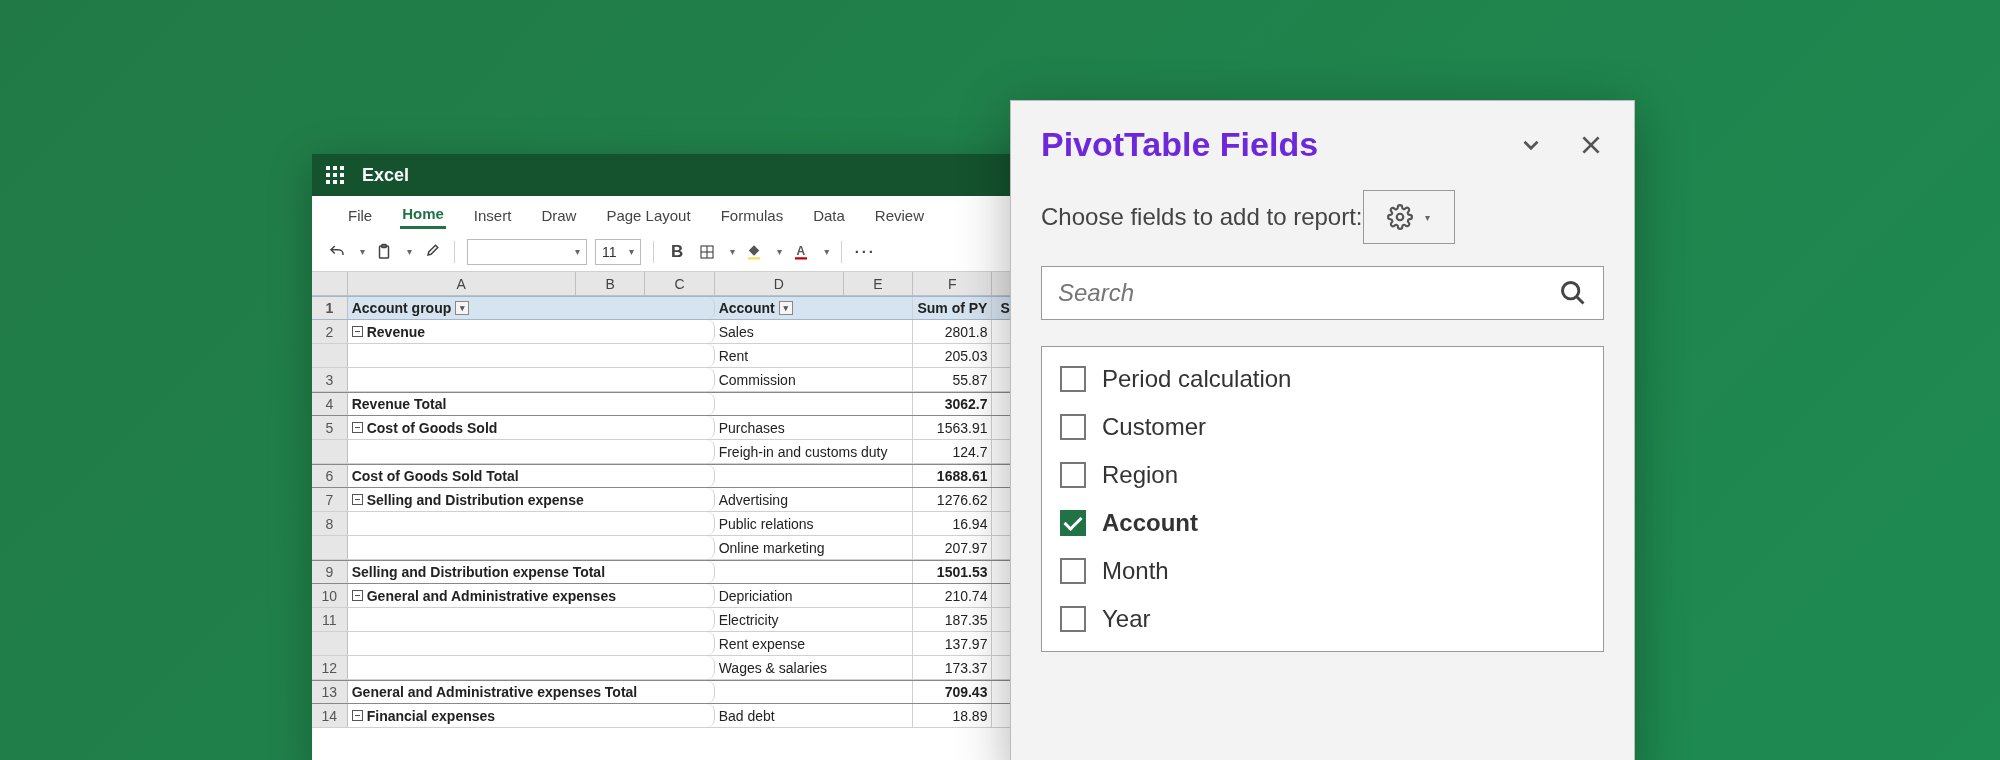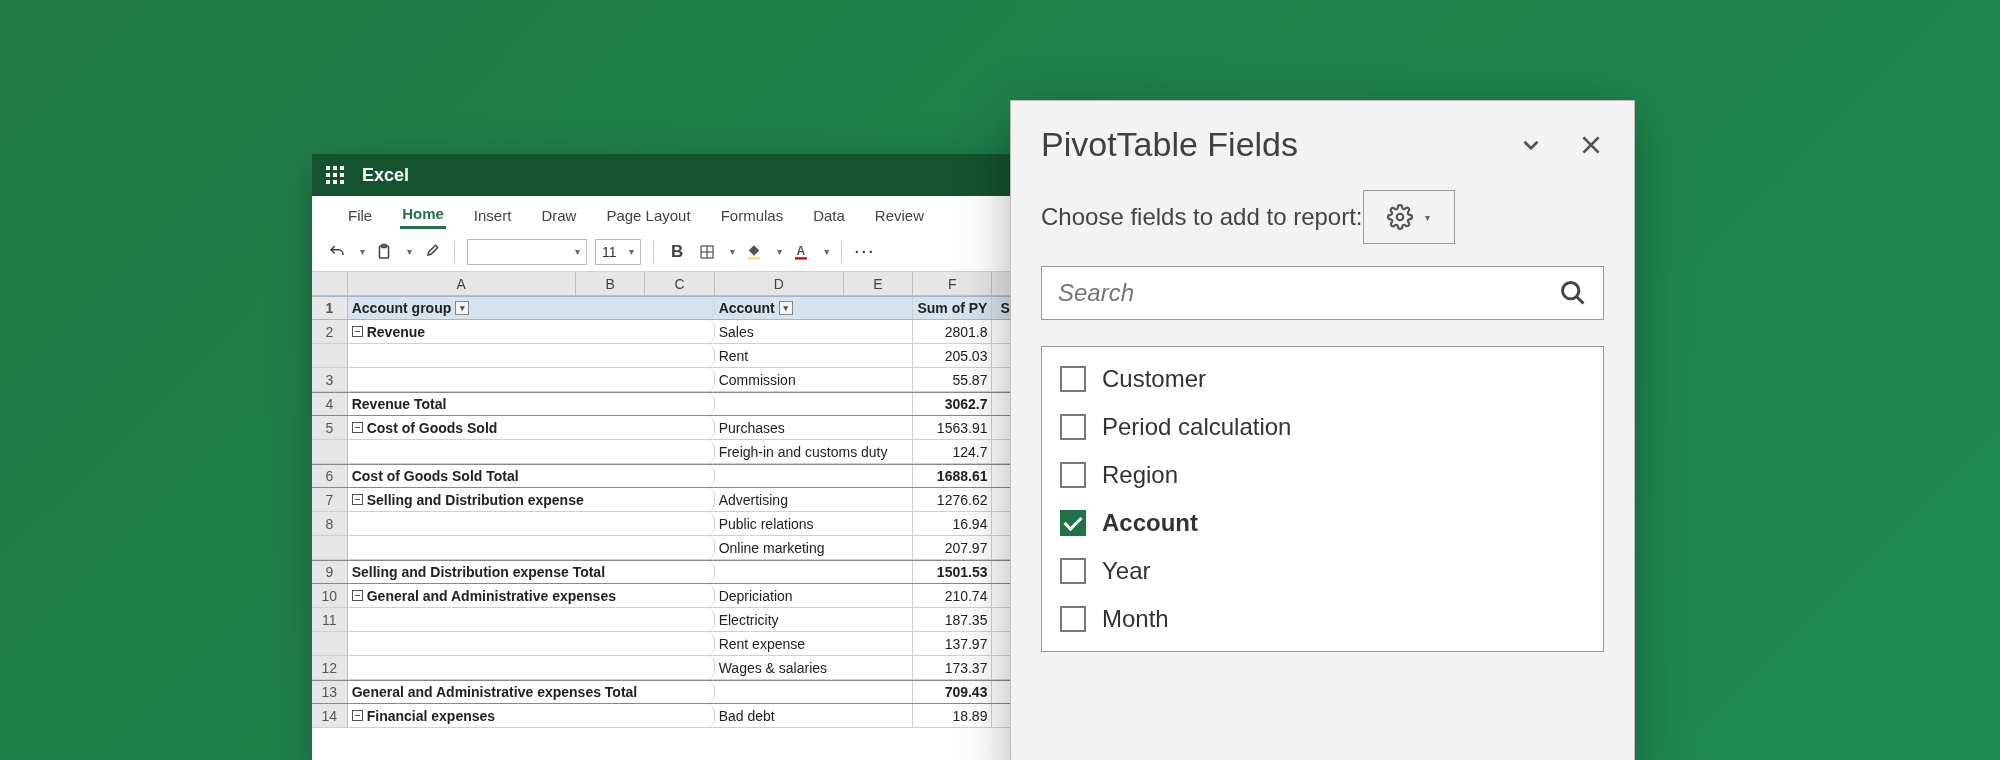--- a/index.html
+++ b/index.html
@@ -119,21 +119,21 @@
     top: 100px;
     width: 625px;
     height: 680px;
     background: #f3f3f3;
     border: 1px solid #bbb;
     box-shadow: 0 12px 50px rgba(0,0,0,0.3);
     padding: 24px 30px;
     overflow:hidden;
   }
   .pivot-header { display:flex; align-items:center; justify-content:space-between; margin-bottom: 26px; }
-  .pivot-title { font-size: 34px; font-weight: 400; color:#404040; }
+  .pivot-title { font-size: 34px; font-weight: 700; color:#6d28d9; }
   .pivot-controls { display:flex; gap: 34px; align-items:center; }
   .chev-icon, .x-icon { width:26px; height:26px; color:#555; }
 
   .pivot-sub-row { display:flex; align-items:center; justify-content:flex-start; margin-bottom: 22px; }
   .pivot-sub { font-size: 24px; color:#444; }
   .gear-box { border:1px solid #999; height:54px; width:92px; display:flex; align-items:center; justify-content:center; gap:8px; background:#f3f3f3; }
   .gear-icon { width:26px; height:26px; color:#555; }
 
   .search-box { border:1px solid #999; height:54px; background:#fff; display:flex; align-items:center; padding: 0 16px; margin-bottom: 26px; gap: 38px; }
   .search-box input { border:none; outline:none; font-size: 24px; color:#555; flex:1; background:transparent; font-style: italic; }
@@ -409,36 +409,36 @@
     <input type="text" placeholder="Search" style="">
     <svg class="mag-icon" viewBox="0 0 24 24" fill="none" stroke="currentColor" stroke-width="2.5">
         <circle cx="10" cy="10" r="7"></circle>
         <line x1="21" y1="21" x2="15" y2="15"></line>
       </svg>
   </div>
 
   <div class="field-list" id="field-list">
       <div class="field-item">
         <div class="checkbox"></div>
+        <div class="field-label">Period calculation</div>
+      </div>
+      <div class="field-item">
+        <div class="checkbox"></div>
         <div class="field-label">Customer</div>
-      </div>
-      <div class="field-item">
-        <div class="checkbox"></div>
-        <div class="field-label">Period calculation</div>
       </div>
       <div class="field-item">
         <div class="checkbox"></div>
         <div class="field-label">Region</div>
       </div>
       <div class="field-item">
         <div class="checkbox checked"></div>
         <div class="field-label bold">Account</div>
       </div>
       <div class="field-item">
         <div class="checkbox"></div>
+        <div class="field-label">Month</div>
+      </div>
+      <div class="field-item">
+        <div class="checkbox"></div>
         <div class="field-label">Year</div>
       </div>
-      <div class="field-item">
-        <div class="checkbox"></div>
-        <div class="field-label">Month</div>
-      </div>
     </div>
 </div>
 
 </body></html>

